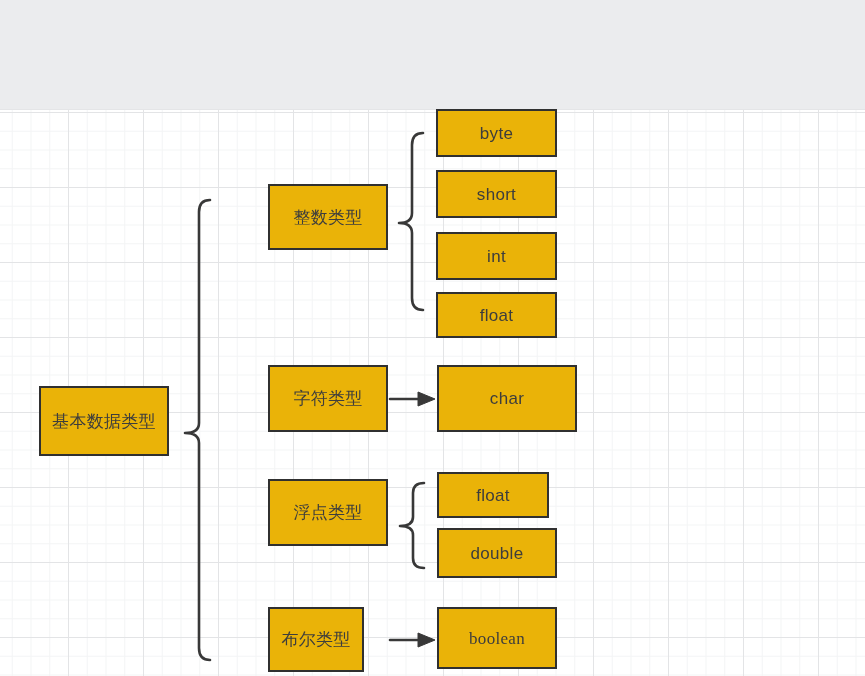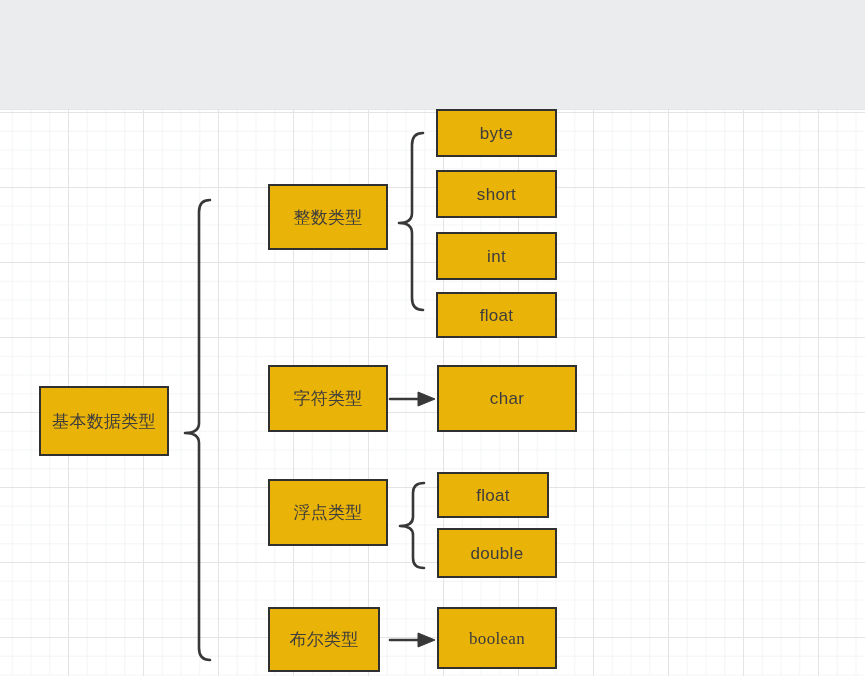--- a/index.html
+++ b/index.html
@@ -72,21 +72,21 @@
     white-space: nowrap;
     cursor: default;
   }
   .node span { line-height: 1; }
 
   
   #node-root      { left: 39px;  top: 386px; width: 130px; height: 70px; }
   #node-integer   { left: 268px; top: 184px; width: 120px; height: 66px; }
   #node-character { left: 268px; top: 365px; width: 120px; height: 67px; }
   #node-floating  { left: 268px; top: 479px; width: 120px; height: 67px; }
-  #node-bool      { left: 268px; top: 607px; width: 112px; height: 65px; text-align: right; }
+  #node-bool      { left: 268px; top: 607px; width: 96px; height: 65px; text-align: right; }
   #node-byte      { left: 436px; top: 109px; width: 121px; height: 48px; }
   #node-short     { left: 436px; top: 170px; width: 121px; height: 48px; }
   #node-int       { left: 436px; top: 232px; width: 121px; height: 48px; }
   #node-long      { left: 436px; top: 292px; width: 121px; height: 46px; }
   #node-char      { left: 437px; top: 365px; width: 140px; height: 67px; }
   #node-float     { left: 437px; top: 472px; width: 112px; height: 46px; }
   #node-double    { left: 437px; top: 528px; width: 120px; height: 50px; }
   #node-boolean   { left: 437px; top: 607px; width: 120px; height: 62px; font-family: Liberation Serif, serif; }
 </style>
 </head>

